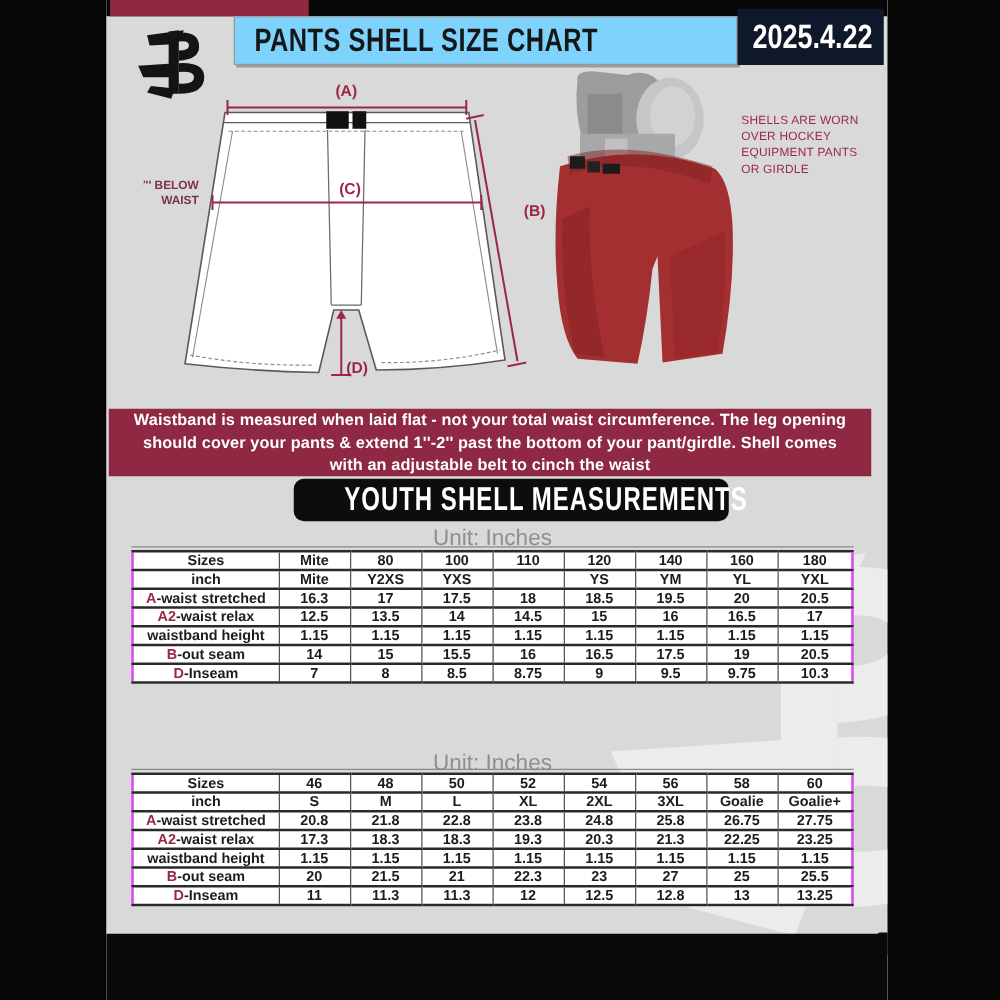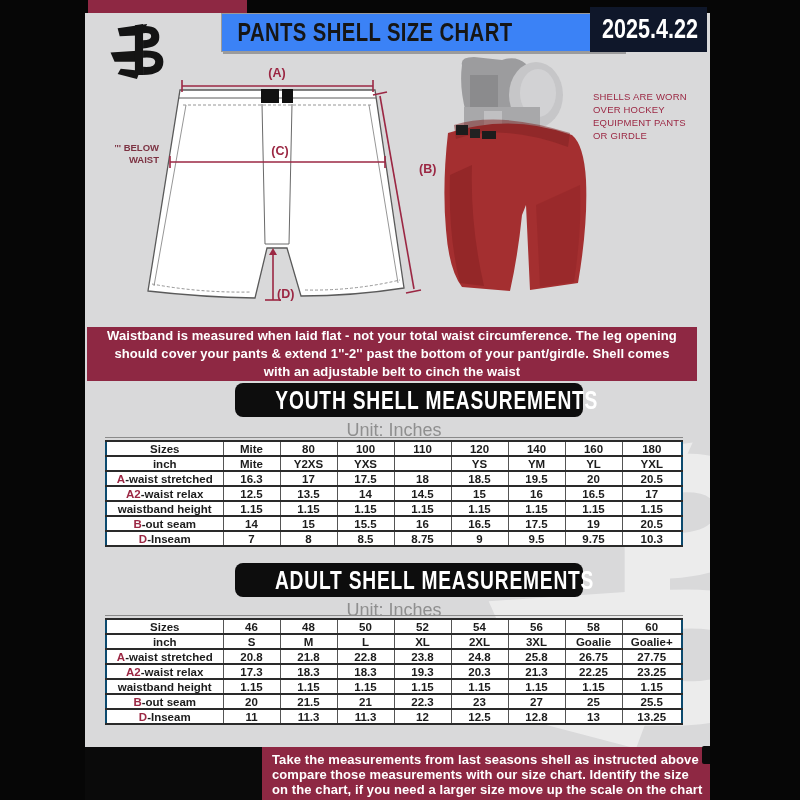--- a/index.html
+++ b/index.html
@@ -3,22 +3,22 @@
 <meta charset="utf-8">
 <style>
   html,body{margin:0;padding:0;background:#000;}
   *{box-sizing:border-box;}
   .canvas{position:relative;width:800px;height:800px;background:#060606;overflow:hidden;
           font-family:"Liberation Sans",sans-serif;}
   .page{position:absolute;left:85px;top:0;width:625px;height:800px;background:#d9d9da;overflow:hidden;}
   .topbar{position:absolute;left:0;top:0;width:100%;height:13px;background:#060606;}
   .topbar-accent{position:absolute;left:3px;top:0;width:159px;height:13px;background:#8e2843;}
   .logo{position:absolute;left:23px;top:17px;width:64px;height:63px;}
-  .titlebox{position:absolute;left:102px;top:13px;width:403px;height:39px;background:#3b82f6;
-            border:1px solid #9a9a9a;box-shadow:2px 2px 0 rgba(40,40,40,.35);line-height:37px;margin-left:34px;}
+  .titlebox{position:absolute;left:102px;top:13px;width:403px;height:39px;background:#7dd3fc;
+            border:1px solid #9a9a9a;box-shadow:2px 2px 0 rgba(40,40,40,.35);line-height:37px;}
   .titlebox .t{display:inline-block;transform:scaleX(.78);transform-origin:left center;
                font-size:26px;font-weight:700;color:#161616;letter-spacing:.5px;padding-left:20px;white-space:nowrap;}
   .datebox{position:absolute;left:505px;top:7px;width:117px;height:45px;background:#0f172a;
            text-align:center;line-height:45px;}
   .datebox .t{display:inline-block;transform:scaleX(.8);font-size:27px;font-weight:700;color:#fff;white-space:nowrap;}
   .diagram{position:absolute;left:30px;top:60px;}
   .photo{position:absolute;left:355px;top:55px;}
   .photo-caption{position:absolute;left:508px;top:90px;width:97px;font-size:9.5px;font-weight:400;
                  color:#9b2743;line-height:1.38;letter-spacing:.2px;}
   .banner{position:absolute;left:2px;top:327px;width:610px;height:54px;background:#8e2843;
@@ -26,21 +26,21 @@
   .banner .t{max-width:575px;text-align:center;color:#fff;font-size:13px;font-weight:700;
              line-height:1.36;letter-spacing:.1px;}
   .secbox{position:absolute;left:150px;width:348px;height:34px;background:#0d0d0d;border-radius:8px;
           text-align:center;line-height:34px;}
   .secbox.youth{top:383px;} .secbox.adult{top:563px;}
   .secbox .t{display:inline-block;transform:scale(.8,1.1);font-size:24px;font-weight:700;color:#fff;
              letter-spacing:1px;white-space:nowrap;}
   .unit{position:absolute;left:20px;width:578px;text-align:center;font-size:18px;color:#8f8f8f;font-weight:500;}
   .unit.youth{top:420px;} .unit.adult{top:600px;}
   .sizetable{position:absolute;left:20px;width:578px;border-collapse:collapse;table-layout:fixed;
-             background:#fff;border:2px solid #0c4a6e;padding-left:32px;}
+             background:#fff;border:2px solid #d946ef;padding-left:32px;}
   .sizetable.youth{top:440px;} .sizetable.adult{top:618px;}
   .sizetable td{border-left:1px solid #555;border-right:1px solid #555;
                 border-top:2px solid #2a2a2a;border-bottom:2px solid #2a2a2a;
                 height:15px;padding:0;text-align:center;vertical-align:middle;
                 font-size:11.5px;font-weight:700;color:#1c1c1c;white-space:nowrap;}
   .sizetable .pfx{color:#9b2743;}
   .tabletopline{position:absolute;left:20px;width:578px;height:1px;background:#8a8a8a;}
   .tabletopline.youth{top:437px;} .tabletopline.adult{top:615px;}
   .watermark{position:absolute;left:398px;top:386px;width:340px;height:385px;opacity:.5;pointer-events:none;}
   .footer{position:absolute;left:0;top:747px;width:625px;height:53px;background:#0a0a0a;}
@@ -250,23 +250,20 @@
             <td>8.5</td>
             <td>8.75</td>
             <td>9</td>
             <td>9.5</td>
             <td>9.75</td>
             <td>10.3</td>
           </tr>
         </tbody>
     </table>
 
-    <div class="secbox adult">
-      <span class="t">ADULT SHELL MEASUREMENTS</span>
-    </div>
     <div class="unit adult">Unit: Inches</div>
     <div class="tabletopline adult"></div>
     <table class="sizetable adult">
       <colgroup>
         <col style="width:117px">
           <col style="width:57px">
           <col style="width:57px">
           <col style="width:57px">
         <col style="width:57px">
           <col style="width:57px">
@@ -349,18 +346,17 @@
             <td>12</td>
             <td>12.5</td>
             <td>12.8</td>
             <td>13</td>
             <td>13.25</td>
           </tr>
         </tbody>
     </table>
 
     <div class="footer">
-      <div class="footer-note">Take the measurements from last seasons shell as instructed above compare those measurements  with our size chart. Identify the size on the chart, if you need a larger size move up the scale on the chart</div>
     </div>
     <div class="corner-tab"></div>
 
   </div>
 </div>
 
 </body></html>

